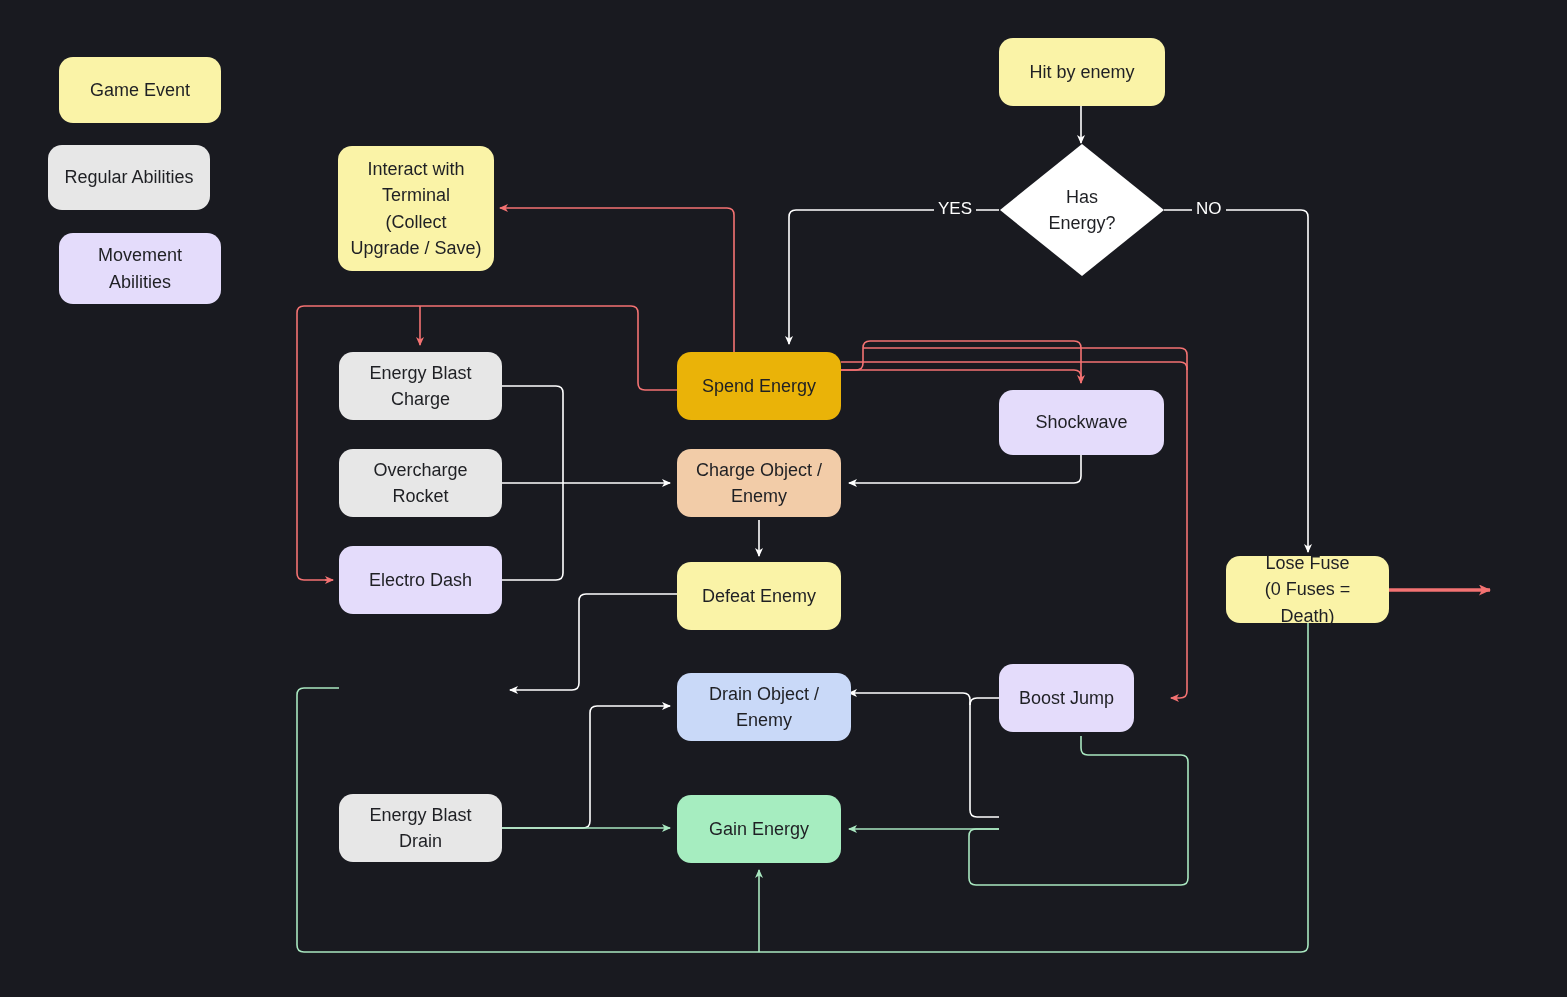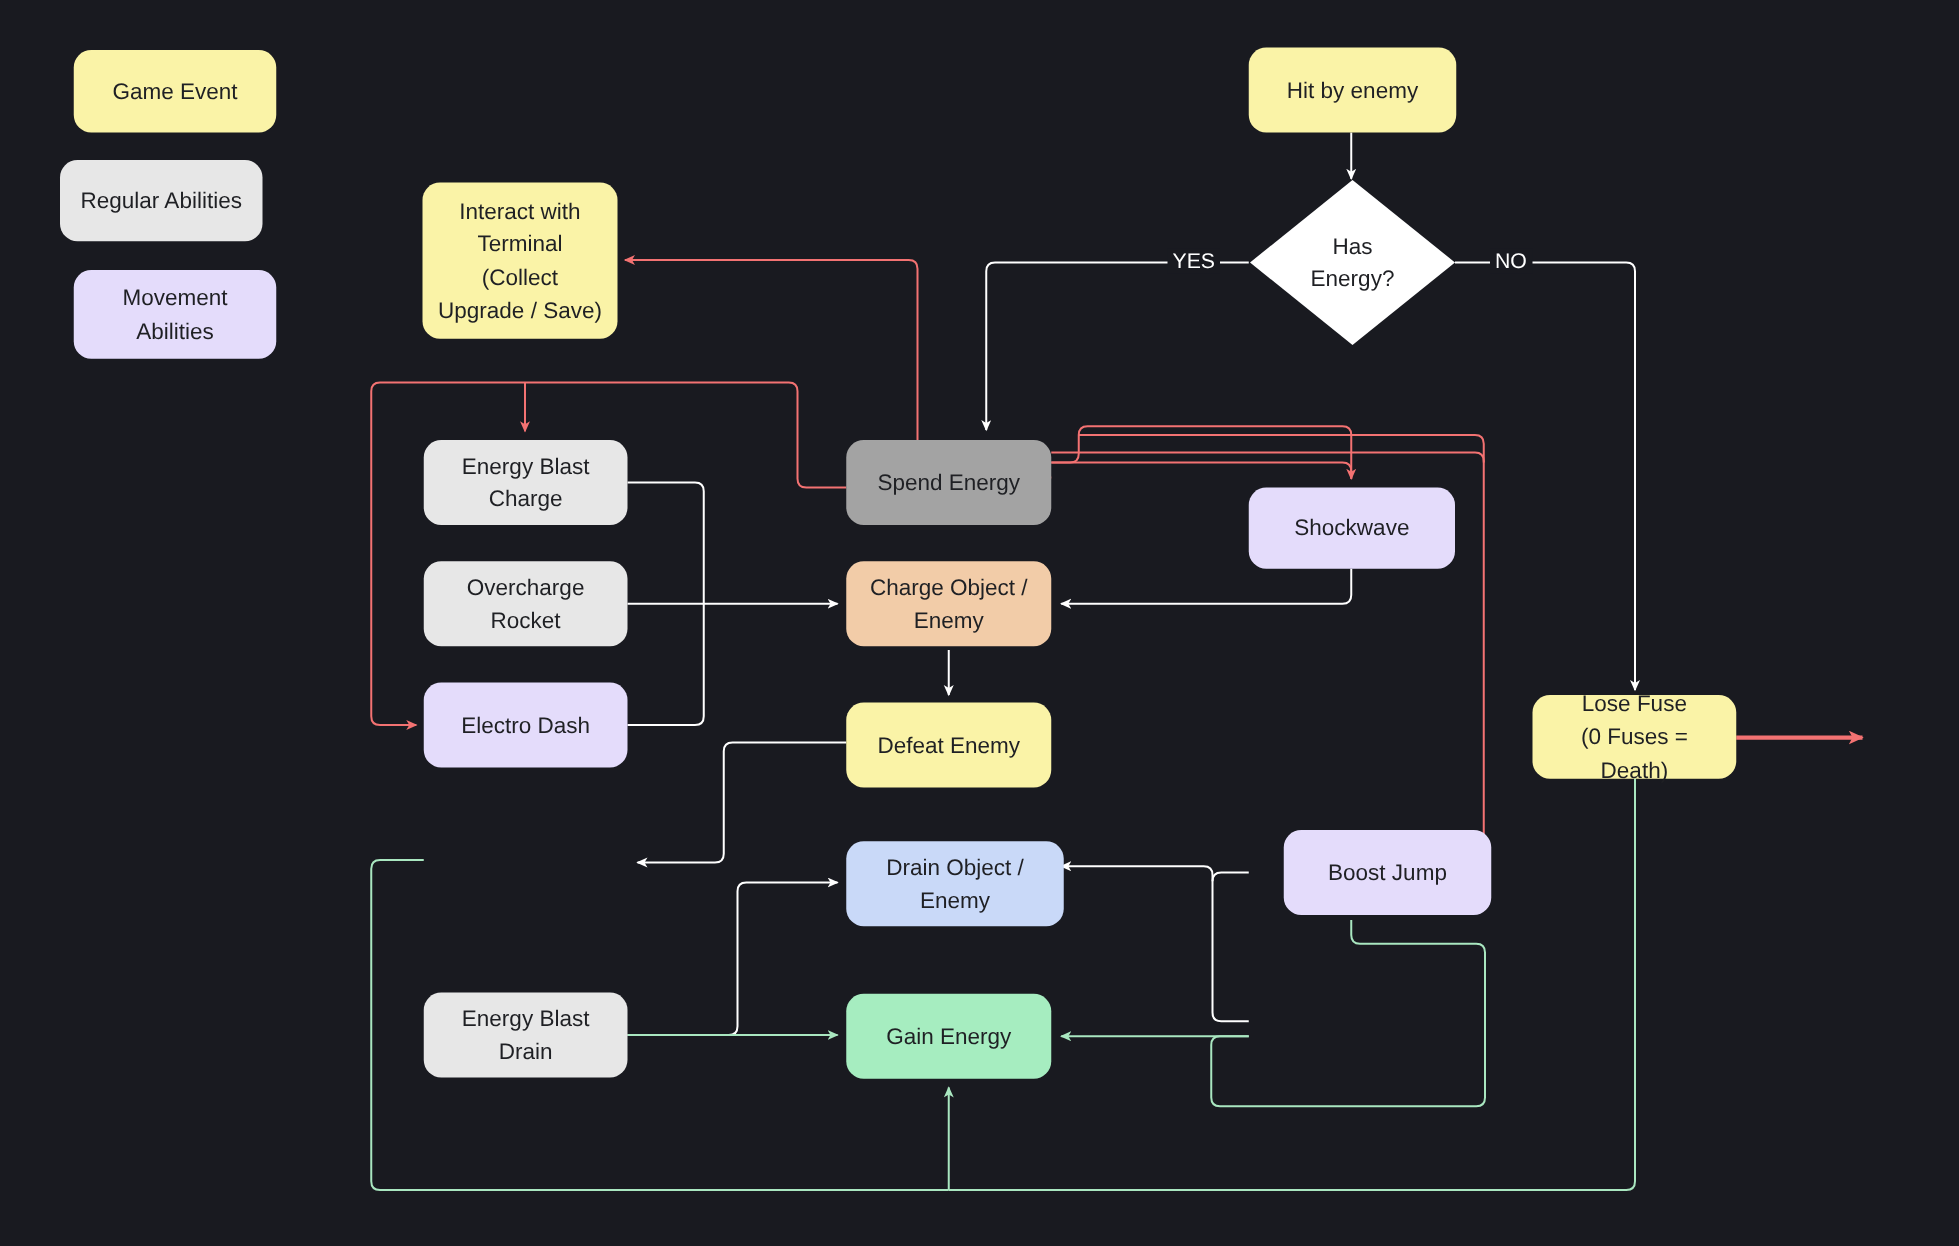--- a/index.html
+++ b/index.html
@@ -37,25 +37,25 @@
     color: #1f2024;
     font-size: 18px;
     line-height: 1.45;
     padding: 6px 10px;
     z-index: 4;
     white-space: pre-line;
   }
   .node.yellow  { background: #FAF3A7; }
   .node.gray    { background: #E7E7E7; }
   .node.purple  { background: #E4DCFB; }
-  .node.pink    { background: #a3a3a3; }
+  .node.pink    { background: #eab308; }
   .node.orange  { background: #F2CCA8; }
   .node.blue    { background: #C9D9F8; }
   .node.green   { background: #A6EDC0; }
-  .node.legend  { font-size: 18px; }
+  .node.legend  { font-size: 18px; margin-top: 17px; }
   .diamond {
     position: absolute;
     z-index: 4;
   }
   .diamond .shape {
     position: absolute;
     left: 0; top: 0;
     width: 100%;
     height: 100%;
   }
@@ -198,19 +198,19 @@
 
 
   <div class="node gray" style="left:339px; top:794px; width:163px; height:68px;">Energy Blast
 Drain</div>
 
   <div class="node blue" style="left:677px; top:673px; width:174px; height:68px;">Drain Object /
 Enemy</div>
 
   <div class="node green" style="left:677px; top:795px; width:164px; height:68px;">Gain Energy</div>
 
-  <div class="node purple" style="left:999px; top:664px; width:166px; height:68px;margin-left:28px;">Boost Jump</div>
+  <div class="node purple" style="left:999px; top:664px; width:135px; height:68px;">Boost Jump</div>
 
 
   <div class="edge-label" style="left:934px; top:199px;">YES</div>
   <div class="edge-label" style="left:1192px; top:199px;">NO</div>
 
 </div>
 
 </body></html>

